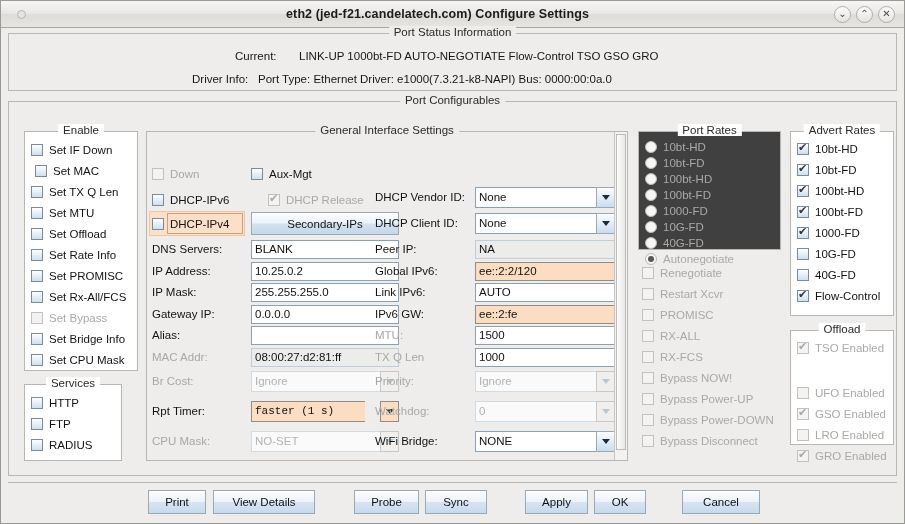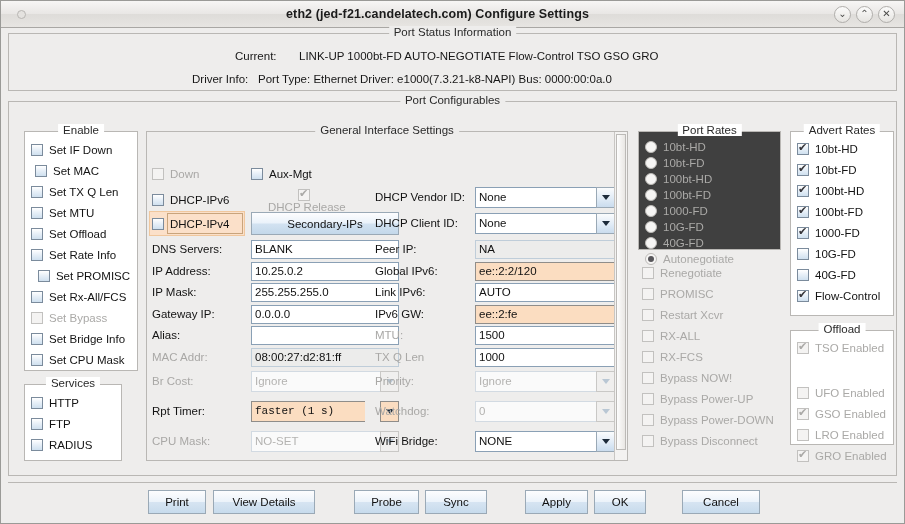--- a/index.html
+++ b/index.html
@@ -227,21 +227,21 @@
             <span class="cb-lbl">Set MTU</span>
           </div>
           <div class="cb-row" style="height: 21px;">
             <div class="cb"></div>
             <span class="cb-lbl">Set Offload</span>
           </div>
           <div class="cb-row" style="height: 21px;">
             <div class="cb"></div>
             <span class="cb-lbl">Set Rate Info</span>
           </div>
-          <div class="cb-row" style="height: 21px; justify-content: center;">
+          <div class="cb-row" style="height: 21px;">
             <div class="cb"></div>
             <span class="cb-lbl">Set PROMISC</span>
           </div>
           <div class="cb-row" style="height: 21px;">
             <div class="cb"></div>
             <span class="cb-lbl">Set Rx-All/FCS</span>
           </div>
           <div class="cb-row row-dis" style="height: 21px;">
             <div class="cb dis"></div>
             <span class="cb-lbl dis">Set Bypass</span>
@@ -285,21 +285,21 @@
         </div>
         <div class="cb-row" style="position:absolute; left:103px; top:30px; padding-left:0;">
           <div class="cb"></div>
           <span class="cb-lbl">Aux-Mgt</span>
         </div>
 
         <div class="cb-row" style="position:absolute; left:4px; top:56px; padding-left:0;">
           <div class="cb"></div>
           <span class="cb-lbl">DHCP-IPv6</span>
         </div>
-        <div class="cb-row" style="position:absolute; left:103px; top:56px; padding-left:17px;flex-direction:column;">
+        <div class="cb-row" style="position:absolute; left:103px; top:56px; padding-left:17px;">
           <div class="cb dis checked"></div>
           <span class="cb-lbl dis">DHCP Release</span>
         </div>
 
         <div class="hl-box" style="left:1px; top:78px; width:96px; height:25px;"></div>
         <div class="hl-inner" style="left:19px; top:80px; width:76px; height:21px;"></div>
         <div class="cb-row" style="position:absolute; left:4px; top:80px; padding-left:0; background:transparent;">
           <div class="cb"></div>
           <span class="cb-lbl">DHCP-IPv4</span>
         </div>
@@ -438,25 +438,25 @@
           </div>
         </div>
     </div>
     <div id="prates-extra">
         <div class="cb-row row-dis" style="height: 21px; padding-left: 4px;">
           <div class="cb dis"></div>
           <span class="cb-lbl dis">Renegotiate</span>
         </div>
         <div class="cb-row row-dis" style="height: 21px; padding-left: 4px;">
           <div class="cb dis"></div>
+          <span class="cb-lbl dis">Restart Xcvr</span>
+        </div>
+        <div class="cb-row row-dis" style="height: 21px; padding-left: 4px;">
+          <div class="cb dis"></div>
           <span class="cb-lbl dis">PROMISC</span>
-        </div>
-        <div class="cb-row row-dis" style="height: 21px; padding-left: 4px;">
-          <div class="cb dis"></div>
-          <span class="cb-lbl dis">Restart Xcvr</span>
         </div>
         <div class="cb-row row-dis" style="height: 21px; padding-left: 4px;">
           <div class="cb dis"></div>
           <span class="cb-lbl dis">RX-ALL</span>
         </div>
         <div class="cb-row row-dis" style="height: 21px; padding-left: 4px;">
           <div class="cb dis"></div>
           <span class="cb-lbl dis">RX-FCS</span>
         </div>
         <div class="cb-row row-dis" style="height: 21px; padding-left: 4px;">

